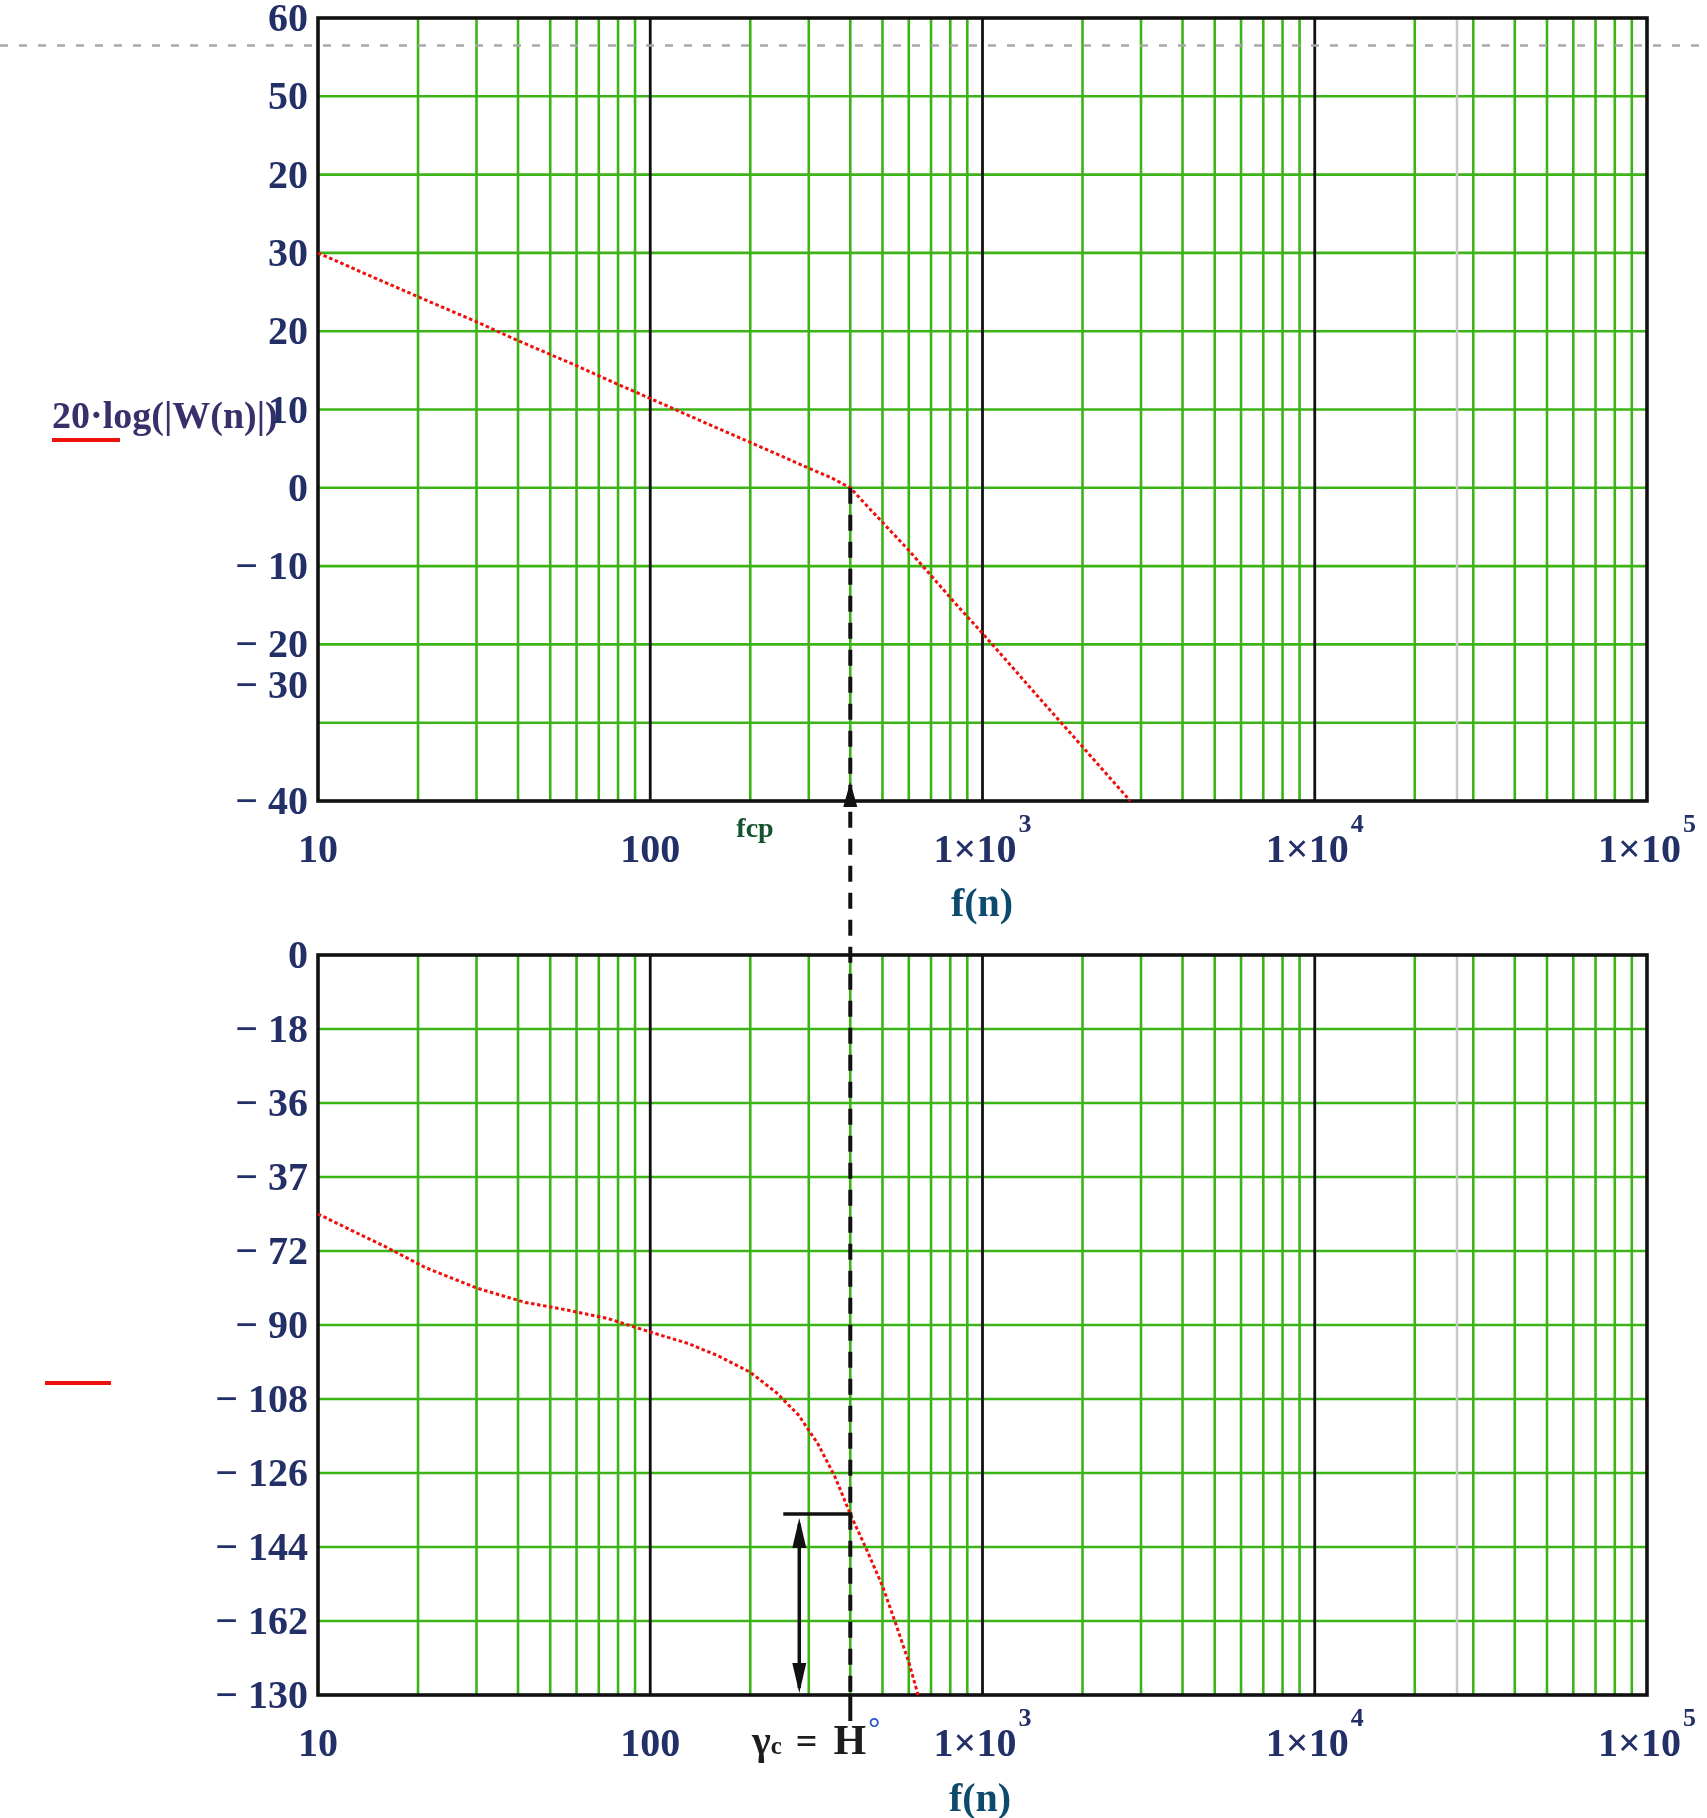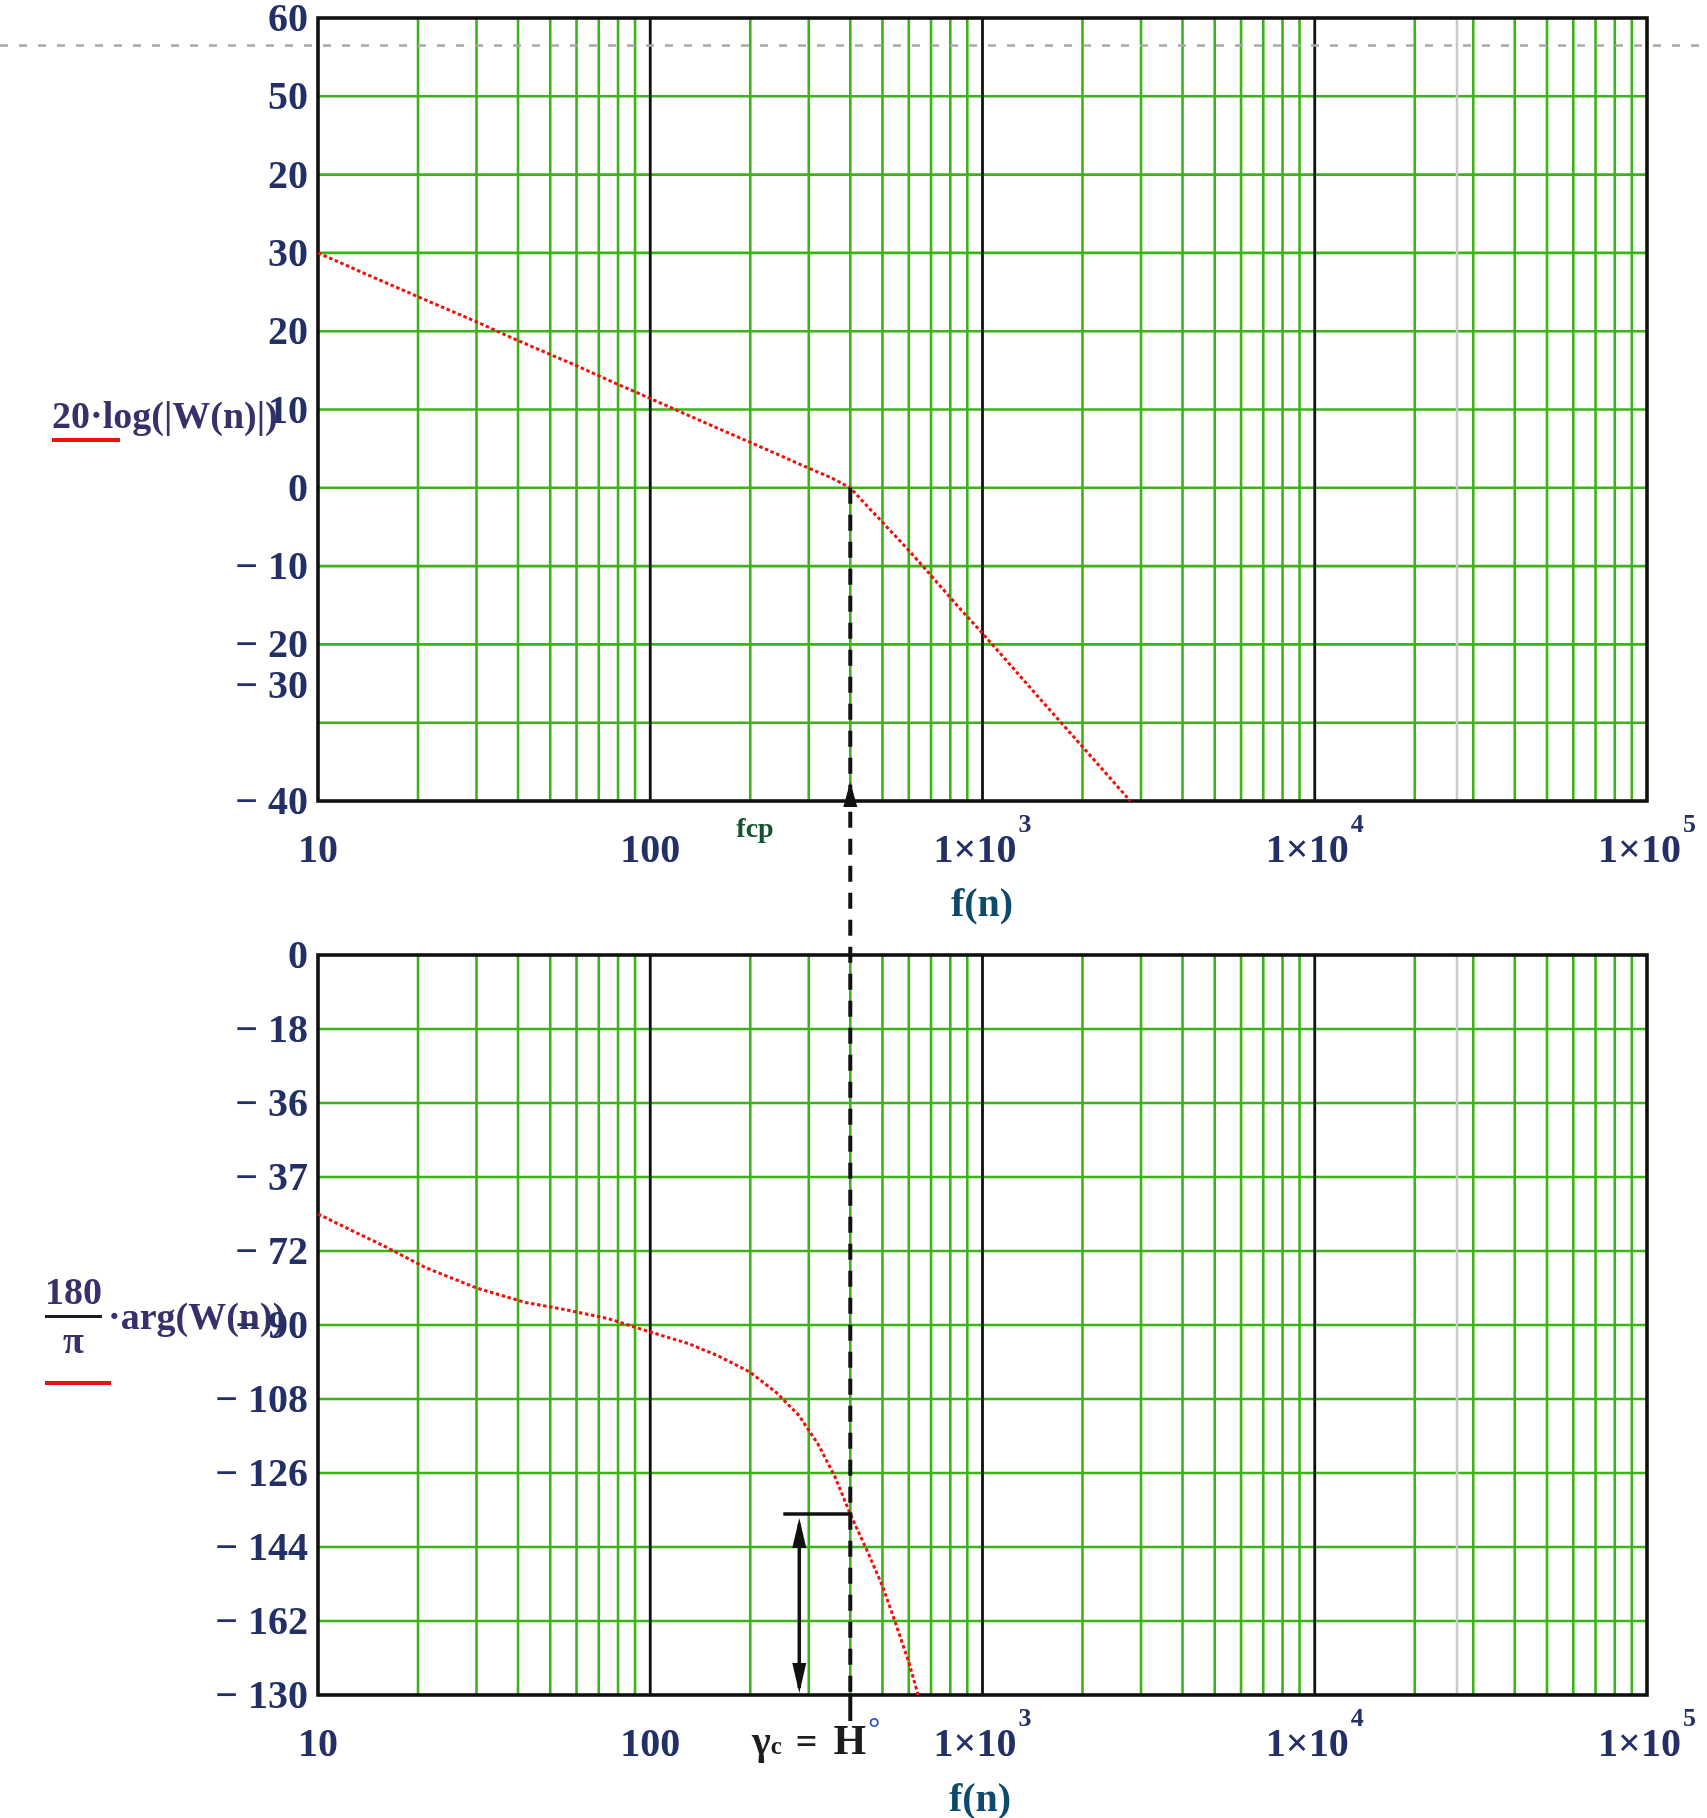--- a/index.html
+++ b/index.html
@@ -132,28 +132,20 @@
       <line x1="799.2844321187156" y1="1524.111111111111" x2="799.2844321187156" y2="1688" stroke="#111111" stroke-width="3.5"></line>
       <polygon points="799.2844321187156,1518.111111111111 792.2844321187156,1548.111111111111 806.2844321187156,1548.111111111111" fill="#111111"></polygon>
       <polygon points="799.2844321187156,1693 792.2844321187156,1663 806.2844321187156,1663" fill="#111111"></polygon>
     </svg>
 
   <div class="expr" style="left:52px;top:394px;">
     <span>20·log(|W(n)|)</span>
   </div>
   <div class="redline" style="left:52px;top:438px;width:68px;"></div>
 
-  <div class="expr fracwrap" style="left:45px;top:1272px;">
-    <span class="frac">
-      <span>180</span>
-      <span class="bar"></span>
-      <span>π</span>
-    </span>
-    <span>·arg(W(n))</span>
-  </div>
   <div class="redline" style="left:45px;top:1381px;width:66px;"></div>
 
   <div class="flabel" style="left:982px;top:883px;">f(n)</div>
   <div class="flabel" style="left:980px;top:1778px;">f(n)</div>
 
   <div class="fcp" style="left:755px;top:808px;">fcp</div>
 
   <div class="gamma" style="left:752px;top:1708px;">
     <span class="gsym">γ</span><span class="gsub">c</span><span class="geq">=</span><span class="gval">H</span><span class="gdeg">°</span>
   </div>

